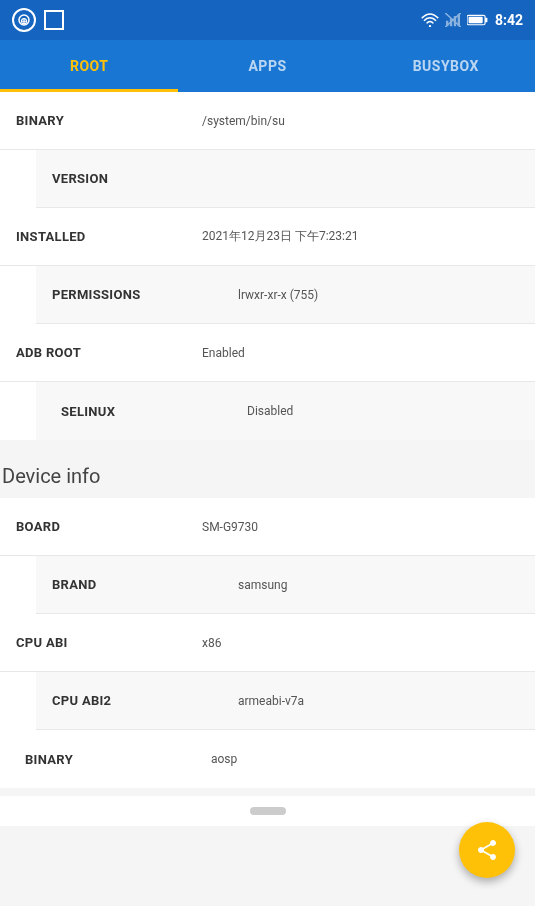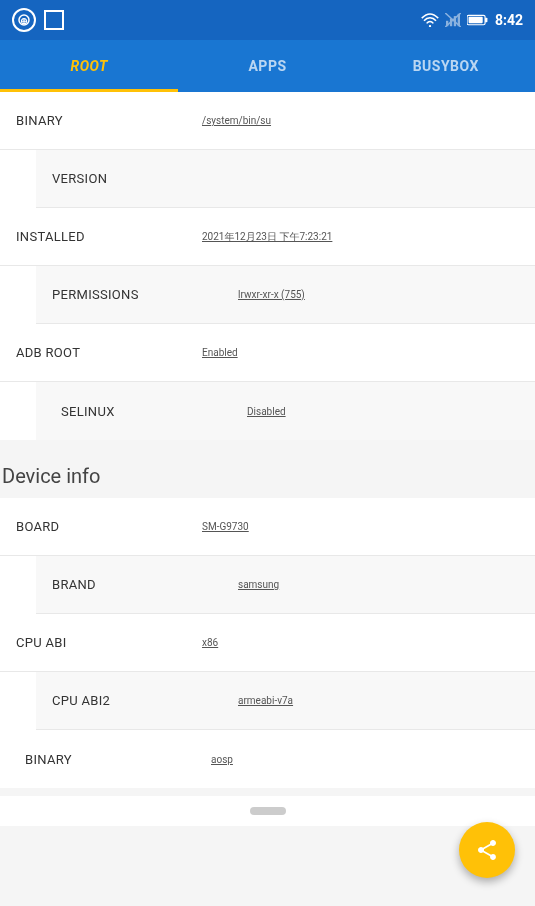--- a/index.html
+++ b/index.html
@@ -68,21 +68,20 @@
       justify-content: center;
       color: rgba(255,255,255,0.7);
       font-size: 14px;
       font-weight: 700;
       letter-spacing: 0.5px;
       cursor: pointer;
       position: relative;
     }
     .tab-item.active {
       color: #FFC107;
-      font-style: italic;
     }
     .tab-item.active::after {
       content: '';
       position: absolute;
       bottom: 0;
       left: 0;
       right: 0;
       height: 3px;
       background: #FFC107;
     }
@@ -113,30 +112,29 @@
     }
     .info-row.alt {
       background: #f8f8f8;
       margin-left: 36px;
     }
 
     .info-label {
       width: 190px;
       padding: 14px 16px;
       font-size: 13px;
-      font-weight: 400;
+      font-weight: 700;
       color: #333;
       letter-spacing: 0.3px;
     }
     .info-value {
       flex: 1;
       padding: 14px 12px;
-      font-size: 10px;
+      font-size: 12px;
       color: #555;
-      text-decoration: underline;
     }
 
     
     .section-header {
       background: #f5f5f5;
       padding: 16px 2px 10px;
     }
     .section-header-text {
       font-size: 20px;
       color: #444;

